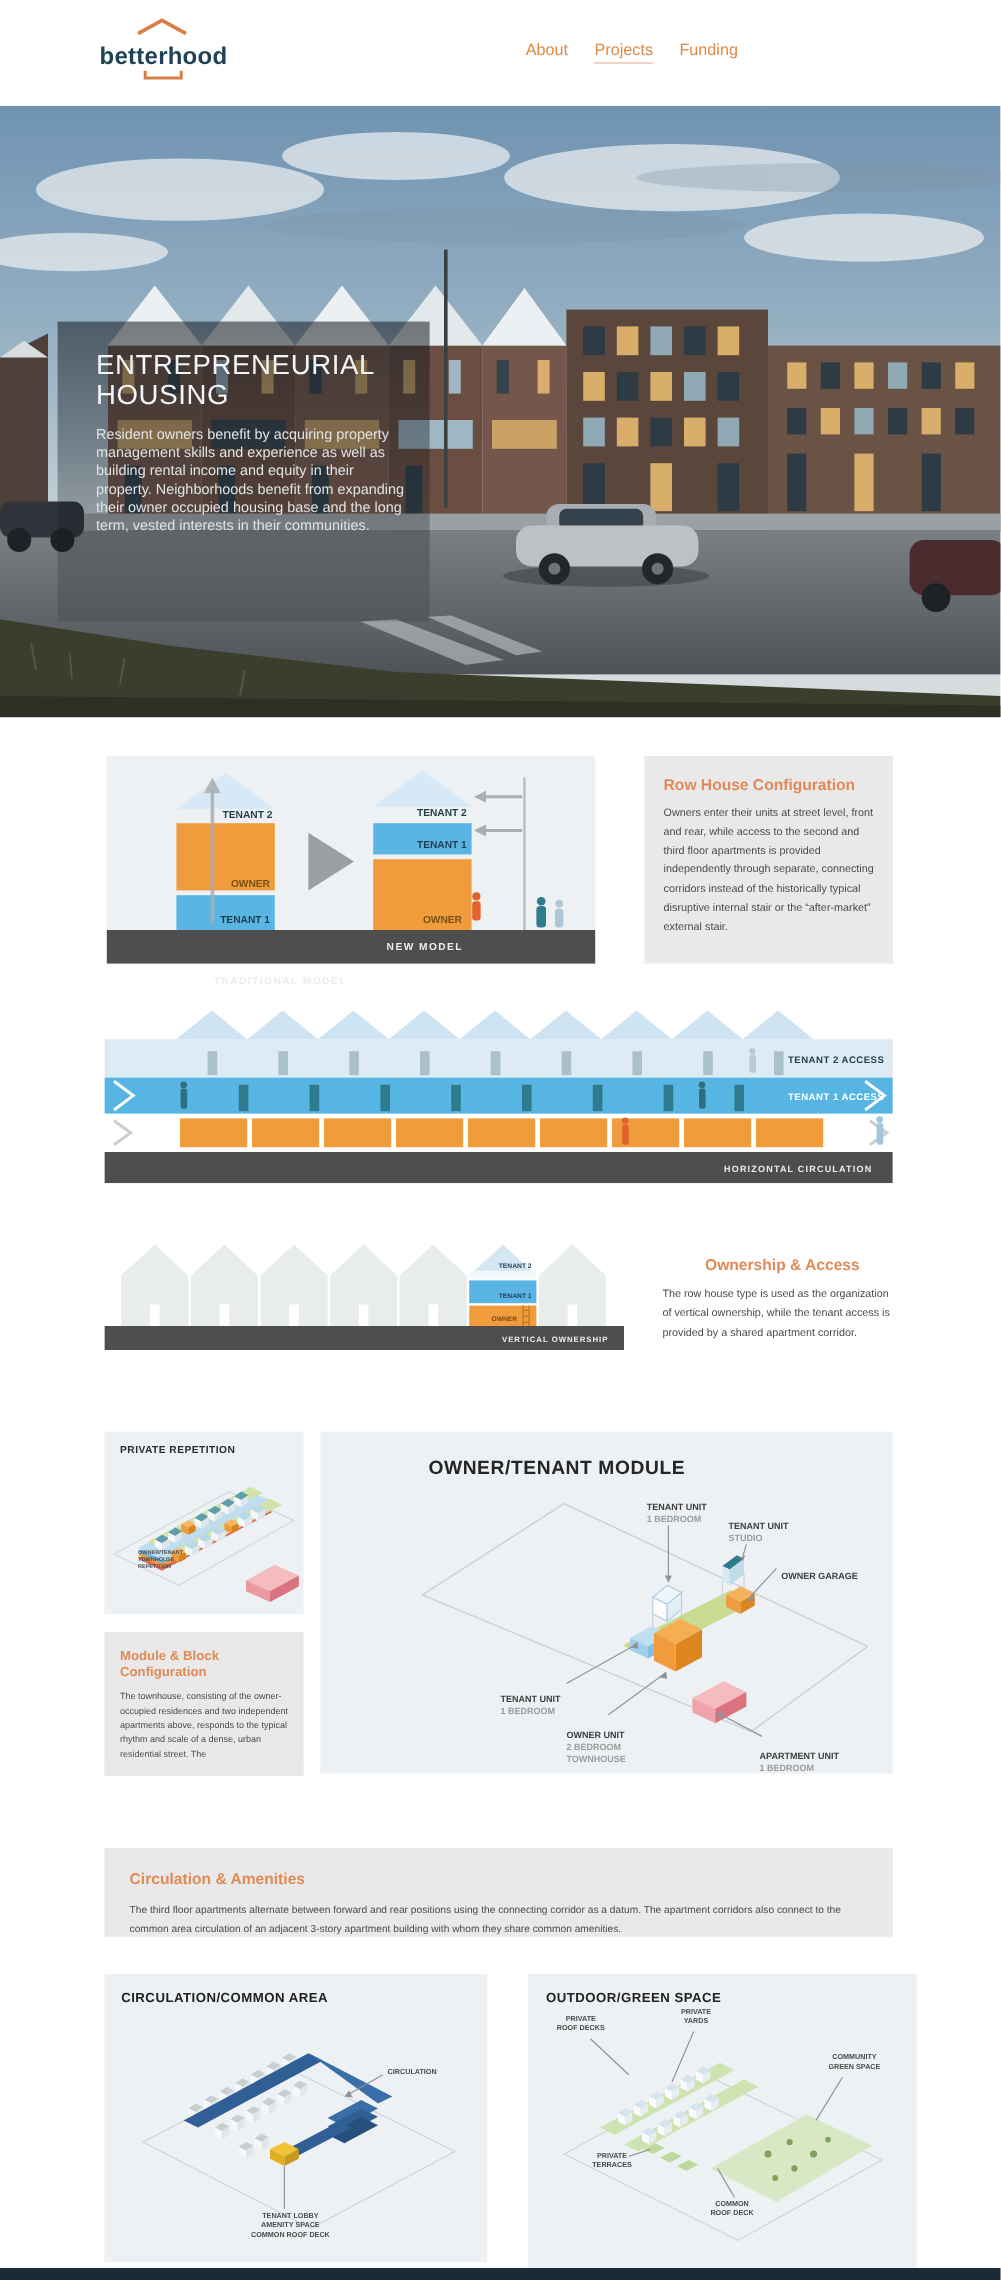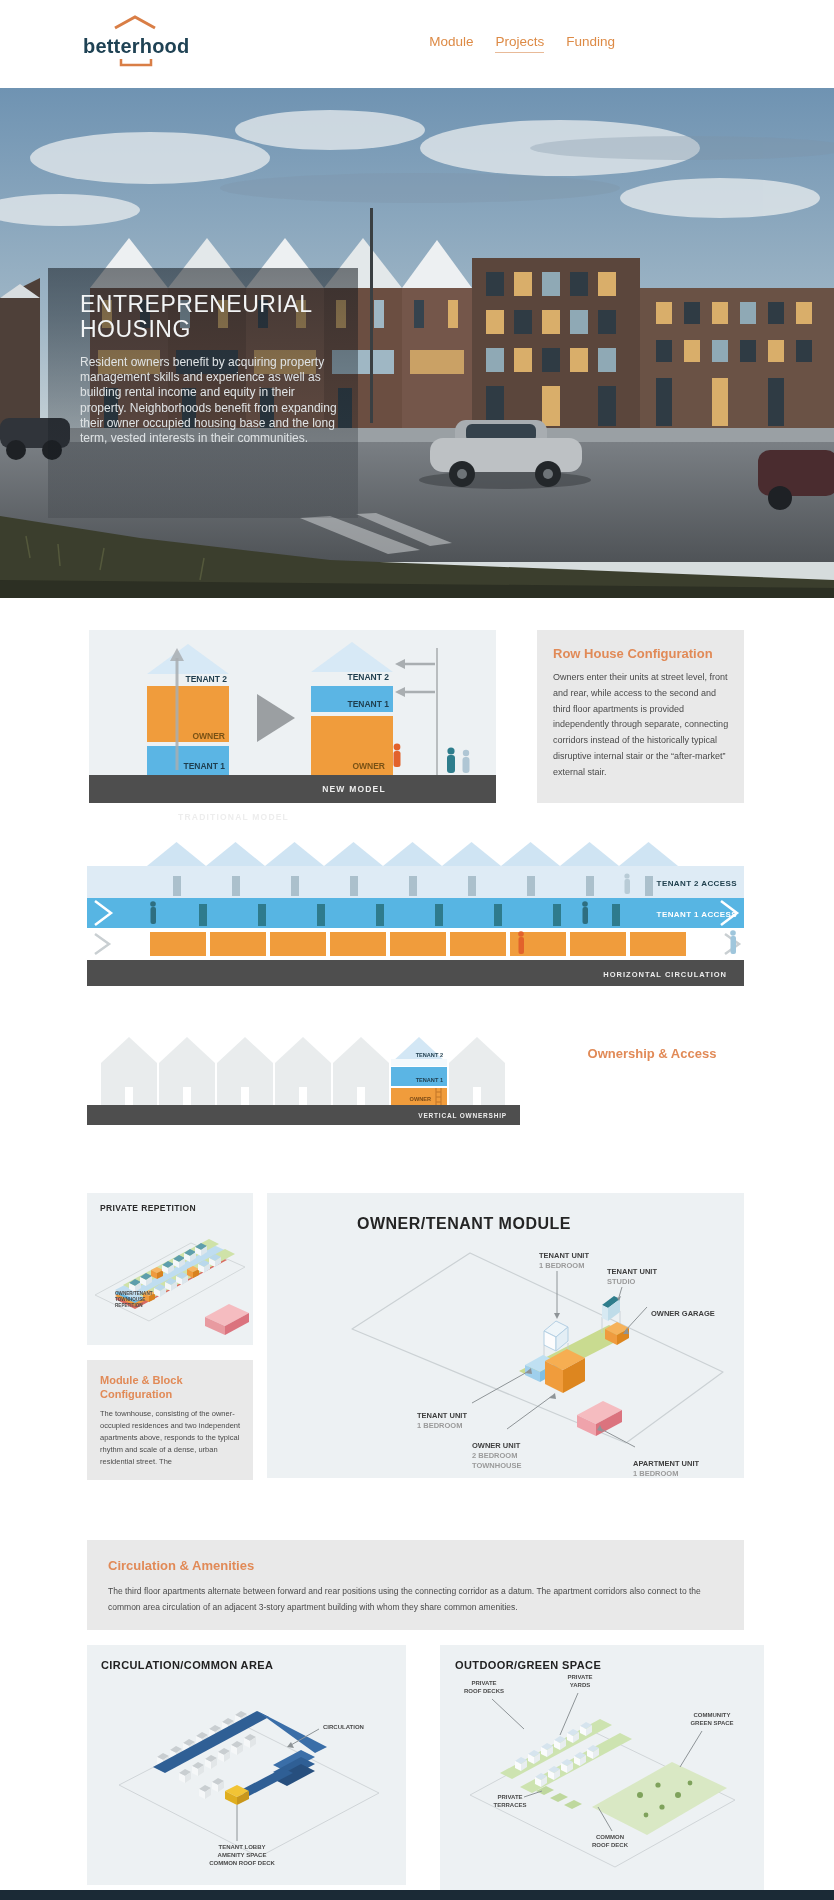--- a/index.html
+++ b/index.html
@@ -40,21 +40,21 @@
 
   <div class="abs" style="left:0;top:0;width:834px;height:88px;background:#fff;">
     <div class="abs" style="left:75px;top:14px;width:130px;height:60px;cursor:pointer;">
       <svg width="130" height="60" viewBox="0 0 130 60">
         <polyline points="40,14 60,3 80,14" fill="none" stroke="#D97E46" stroke-width="3"></polyline>
         <text x="8" y="39" font-size="20" font-weight="bold" fill="#1F4254" letter-spacing="0.2">betterhood</text>
         <polyline points="46,45 46,51 76,51 76,45" fill="none" stroke="#D97E46" stroke-width="2.5"></polyline>
       </svg>
     </div>
     <nav class="nav">
-      <a>Module</a>
+      <a>About</a>
       <a class="active">Projects</a>
       <a>Funding</a>
     </nav>
   </div>
 
   <div class="hero">
     <svg width="834" height="510" viewBox="0 0 834 510" preserveAspectRatio="none">
       <defs>
         <linearGradient id="sky" x1="0" y1="0" x2="0" y2="1">
           <stop offset="0" stop-color="#6F93B2"></stop>
@@ -385,20 +385,21 @@
             <line x1="349" y1="69" x2="354" y2="69"></line>
         </g>
       </g>
       <rect x="0" y="72" width="433" height="20" fill="#4E4E4E"></rect>
       <text x="420" y="85" font-size="6.5" font-weight="bold" fill="#EDEDED" text-anchor="end" letter-spacing="0.8">VERTICAL OWNERSHIP</text>
     </svg>
   </div>
 
   <div class="abs" style="left:552px;top:1046px;width:200px;">
     <div class="oheading" style="font-size:13px;text-align:center;">Ownership &amp; Access</div>
+    <div class="bodytext" style="margin-top:10px;font-size:9px;line-height:1.75;width:190px;">The row house type is used as the organization of vertical ownership, while the tenant access is provided by a shared apartment corridor.</div>
   </div>
 
   <div class="abs panel" style="left:87px;top:1193px;width:166px;height:152px;">
     <div class="abs" style="left:13px;top:10px;font-size:8.5px;font-weight:bold;color:#2B2B2B;letter-spacing:.4px;">PRIVATE REPETITION</div>
     <svg class="abs" style="left:0;top:20px;" width="166" height="132" viewBox="0 0 166 132">
       <polygon points="8,82 104,30 158,54 62,108" fill="none" stroke="#D3D8DA" stroke-width="1"></polygon>
 
       <polygon points="28,86 120,38 140,47 48,96" fill="#D96A5F"></polygon>
       <polygon points="28,83 120,35 140,44 48,93" fill="#EF9B3E"></polygon>
       <polygon points="28,80 120,32 140,41 48,90" fill="#68B8E2"></polygon>
@@ -582,21 +583,21 @@
     </div>
     <div class="dlabel" style="left:205px;top:238px;font-size:7.5px;">
       <span class="dl-title">OWNER UNIT</span><span class="dl-sub">2 BEDROOM
 TOWNHOUSE</span>
     </div>
     <div class="dlabel" style="left:366px;top:256px;font-size:7.5px;">
       <span class="dl-title">APARTMENT UNIT</span><span class="dl-sub">1 BEDROOM</span>
     </div>
   </div>
 
-  <div class="abs greybox" style="left:87px;top:1540px;width:657px;height:90px;">
+  <div class="abs greybox" style="left:87px;top:1540px;width:657px;height:74px;">
     <div class="abs oheading" style="left:21px;top:18px;font-size:13px;">Circulation &amp; Amenities</div>
     <div class="abs bodytext" style="left:21px;top:44px;width:612px;font-size:8.5px;line-height:1.85;">The third floor apartments alternate between forward and rear positions using the connecting corridor as a datum. The apartment corridors also connect to the common area circulation of an adjacent 3-story apartment building with whom they share common amenities.</div>
   </div>
 
   <div class="abs panel" style="left:87px;top:1645px;width:319px;height:240px;">
     <div class="abs" style="left:14px;top:14px;font-size:11px;font-weight:bold;color:#222;letter-spacing:.4px;">CIRCULATION/COMMON AREA</div>
     <svg class="abs" style="left:0;top:0;" width="319" height="240" viewBox="0 0 319 240">
       <polygon points="32,140 152,78 292,148 172,212" fill="none" stroke="#D0D5D8" stroke-width="1"></polygon>
 
       <g>

